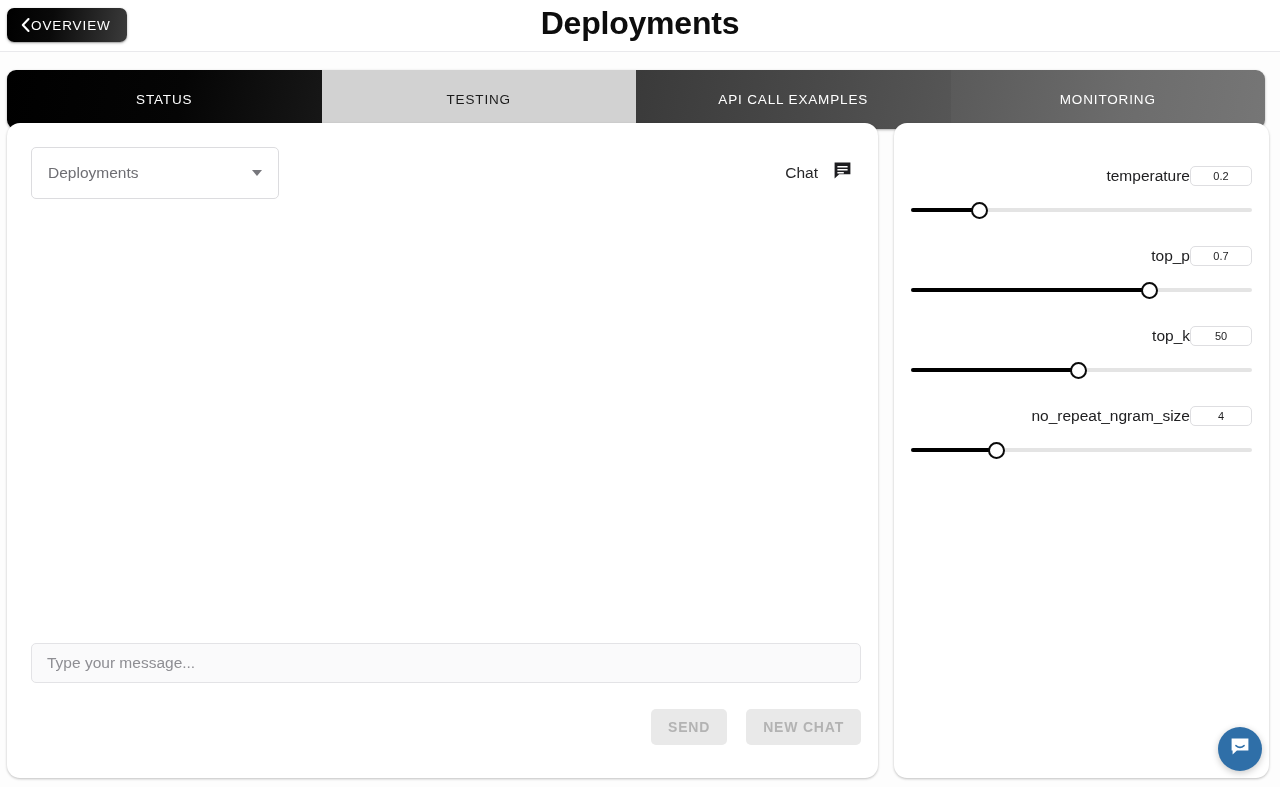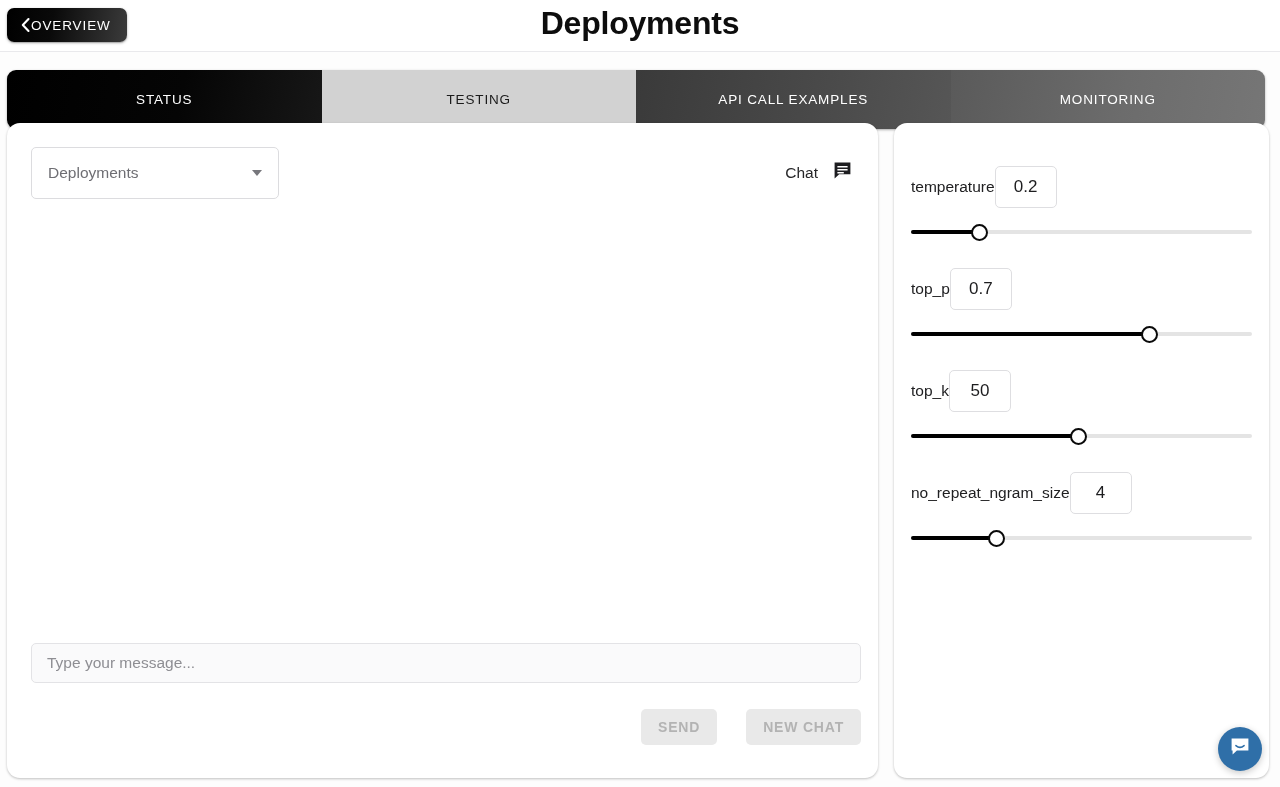--- a/index.html
+++ b/index.html
@@ -196,21 +196,21 @@
     font-family: "Liberation Sans", sans-serif;
     outline: none;
   }
   .msg-input::placeholder { color: #8e8e93; }
 
   .btn-row {
     position: absolute;
     right: 17px;
     bottom: 33px;
     display: flex;
-    gap: 29px;
+    gap: 19px;
   }
   .flat-btn {
     height: 36px;
     padding: 0 17px;
     border: none;
     border-radius: 5px;
     background: #e9e9e9;
     color: #b3b3b3;
     font-size: 14px;
     letter-spacing: 0.8px;
@@ -224,36 +224,36 @@
     font-size: 22px;
     color: #131315;
     margin: 4px 0 0 1px;
     letter-spacing: 0.1px;
   }
 
   .param-row { margin-top: 25px; }
   .param-head {
     display: flex;
     align-items: center;
-    justify-content: flex-start;
+    justify-content: flex-end;
   }
   .param-name {
     font-size: 15.5px;
     color: #202022;
   }
   .param-value-box {
     width: 62px;
-    height: 42px;
+    height: 20px;
     border: 1px solid #dedee1;
     border-radius: 5px;
     background: #fff;
     display: flex;
     align-items: center;
     justify-content: center;
-    font-size: 17px;
+    font-size: 11px;
     color: #1d1d1f;
     cursor: text;
   }
 
   .slider {
     position: relative;
     height: 22px;
     margin-top: 13px;
     cursor: pointer;
   }

